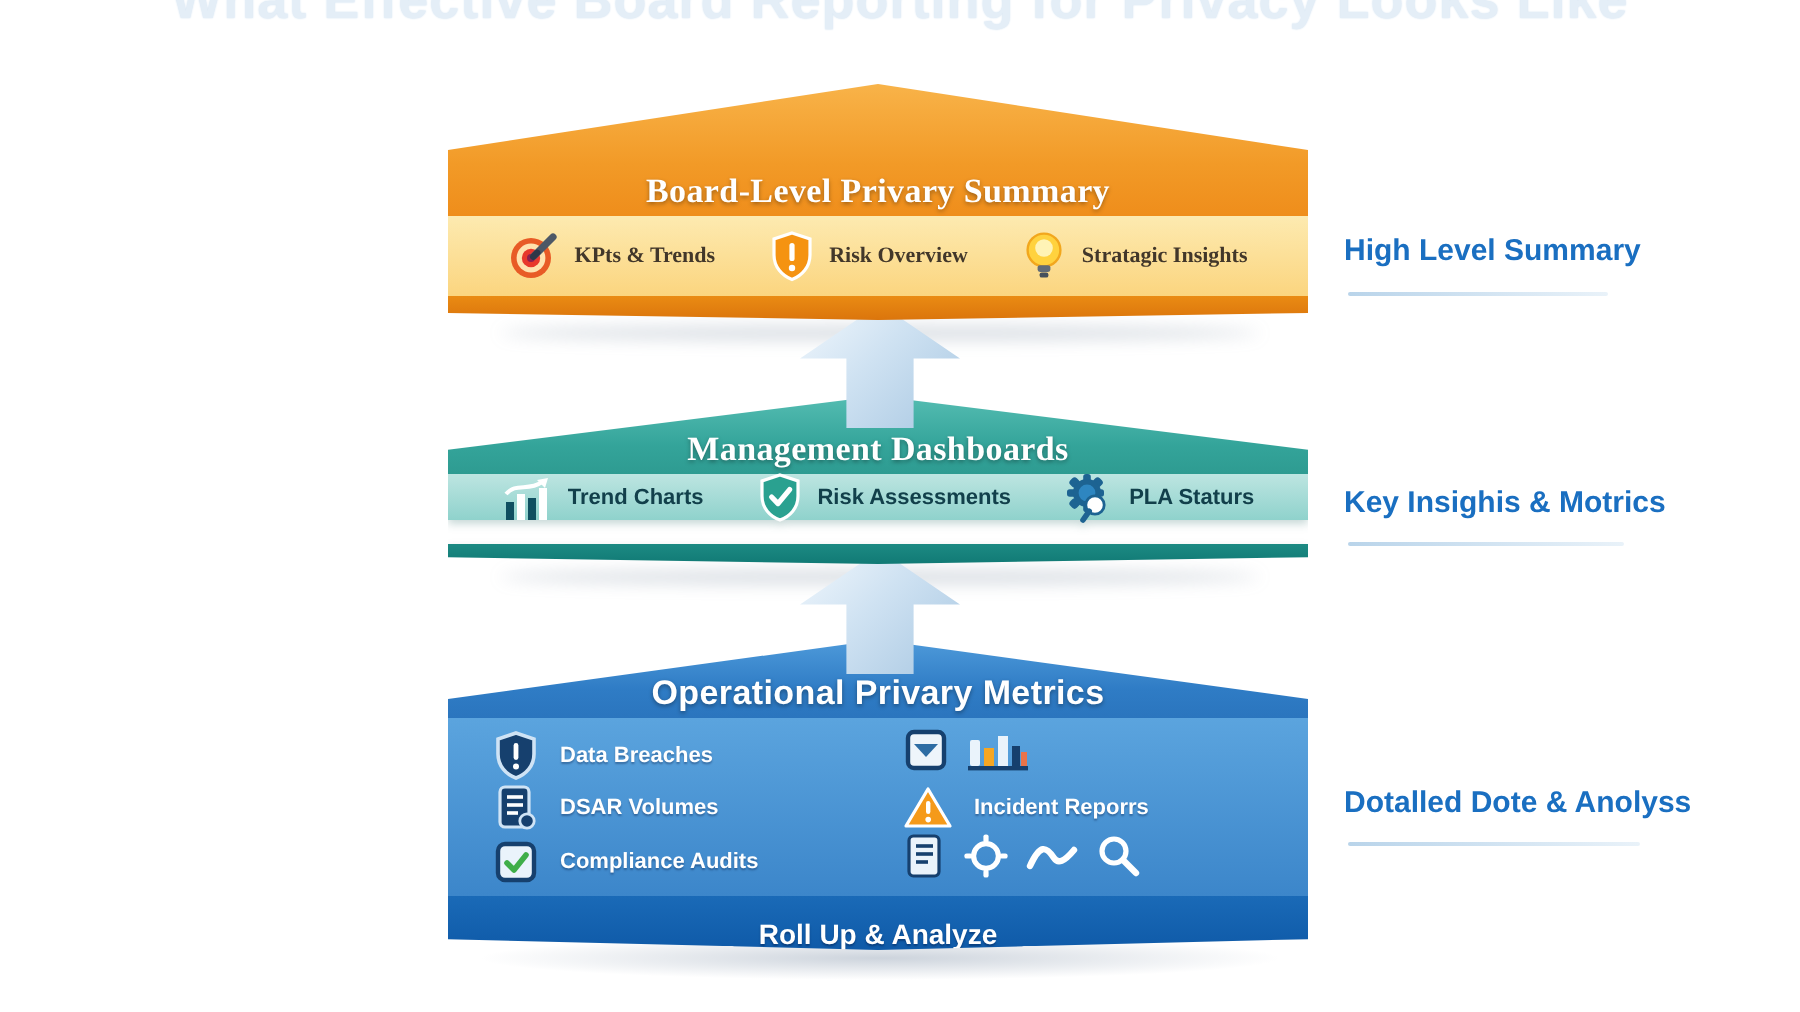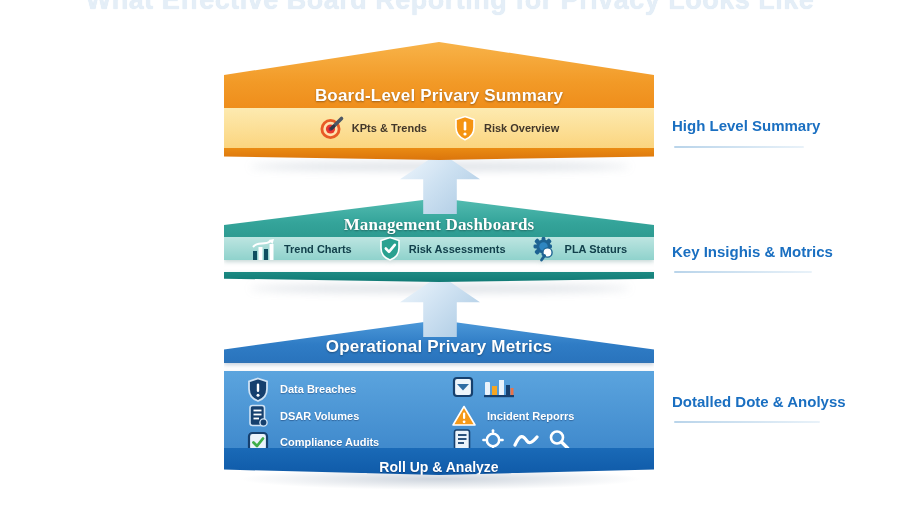--- a/index.html
+++ b/index.html
@@ -15,21 +15,21 @@
   .tier-header{position:absolute;left:0;right:0;top:0;display:flex;align-items:flex-end;justify-content:center;}
   .tier-title{font-size:17px;font-weight:bold;color:#fff;text-shadow:0 1px 2px rgba(0,0,0,.35);letter-spacing:.2px;}
   .tier-band{position:absolute;left:0;right:0;display:flex;align-items:center;justify-content:center;gap:26px;}
   .tier-strip{position:absolute;left:0;right:0;}
   .item{display:flex;align-items:center;gap:7px;font-size:11px;font-weight:bold;}
   .item svg{display:block;}
 
   
   .tier-board{top:42px;height:118px;z-index:6;
     clip-path:polygon(0 28%,50% 0,100% 28%,100% 97%,50% 100%,0 97%);
-    filter:drop-shadow(0 2px 2px rgba(120,90,30,.25));}
+    filter:drop-shadow(0 2px 2px rgba(120,90,30,.25));font-family:Liberation Serif, serif;}
   .tier-board .tier-header{height:64px;padding-bottom:9px;
     background:linear-gradient(180deg,#f8b349 0%,#f29a27 55%,#ee8a18 100%);
     border-bottom:2px solid rgba(205,115,10,.55);}
   .tier-board .tier-band{top:66px;height:40px;
     background:linear-gradient(180deg,#fdeab0 0%,#fbd57f 100%);color:#42372a;}
   .tier-board .tier-strip{top:106px;height:12px;background:linear-gradient(180deg,#ea8b13,#db750c);}
 
   
   .tier-mgmt{top:198px;height:84px;z-index:4;
     clip-path:polygon(0 32%,50% 0,100% 32%,100% 96%,50% 100%,0 96%);
@@ -44,21 +44,21 @@
   
   .tier-ops{top:320px;height:155px;z-index:2;
     clip-path:polygon(0 19%,50% 0,100% 19%,100% 96.5%,50% 100%,0 96.5%);
     filter:drop-shadow(0 2px 2px rgba(30,70,120,.25));}
   .tier-ops .tier-header{height:37px;padding-bottom:4px;
     background:linear-gradient(180deg,#4e9ada 0%,#2f7cc5 60%,#2a74bd 100%);
     border-bottom:2px solid rgba(15,70,140,.45);}
   .tier-ops .grid{position:absolute;left:0;right:0;top:39px;height:89px;
     background:linear-gradient(180deg,#5ba4de 0%,#3c86ca 100%);
     display:grid;grid-template-columns:205px 1fr;grid-template-rows:repeat(3,1fr);
-    padding:4px 0 4px 22px;box-sizing:border-box;align-items:center;margin-top:12px;}
+    padding:4px 0 4px 22px;box-sizing:border-box;align-items:center;}
   .tier-ops .item{color:#fff;text-shadow:0 1px 1px rgba(0,20,60,.35);gap:10px;}
   .icon-row{display:flex;align-items:center;gap:8px;}
   .ribbon{position:absolute;left:0;right:0;top:128px;height:27px;
     background:linear-gradient(180deg,#1a6ab7 0%,#0f5aa8 100%);
     display:flex;align-items:flex-end;justify-content:center;gap:12px;}
   .ribbon-text{font-size:14px;font-weight:bold;color:#fff;text-shadow:0 1px 1px rgba(0,20,60,.4);}
   .dash{width:58px;height:2px;background:rgba(255,255,255,.85);border-radius:2px;}
 
   
   .up-arrow{position:absolute;left:400px;width:80px;height:62px;
@@ -104,20 +104,31 @@
       </div>
       <div class="item">
         <span>
           <svg width="24" height="26" viewBox="0 0 24 26">
             <path d="M12 1.5 L21 4.5 V12.5 C21 18.5 17 22.8 12 24.8 C7 22.8 3 18.5 3 12.5 V4.5 Z" fill="#f59311" stroke="#ffffff" stroke-width="1.6"></path>
             <rect x="10.7" y="6.5" width="2.6" height="9" rx="1.3" fill="#fff"></rect>
             <circle cx="12" cy="19" r="1.6" fill="#fff"></circle>
           </svg>
         </span>
         <span>Risk Overview</span>
+      </div>
+      <div class="item">
+        <span>
+          <svg width="24" height="26" viewBox="0 0 24 26">
+            <circle cx="12" cy="10" r="8.2" fill="#ffd23e" stroke="#f2a71d" stroke-width="1.2"></circle>
+            <circle cx="12" cy="9" r="4.4" fill="#fff3b6"></circle>
+            <rect x="8.8" y="17.6" width="6.4" height="3.4" rx="1.2" fill="#616b77"></rect>
+            <rect x="9.8" y="21.2" width="4.4" height="2.6" rx="1.1" fill="#46505c"></rect>
+          </svg>
+        </span>
+        <span>Stratagic Insights</span>
       </div>
     </div>
     <div class="tier-strip"></div>
   </div>
 
   <div class="up-arrow arrow-1"></div>
 
   <div class="tier tier-mgmt">
     <div class="tier-header">
       <div class="tier-title">Management Dashboards</div>

